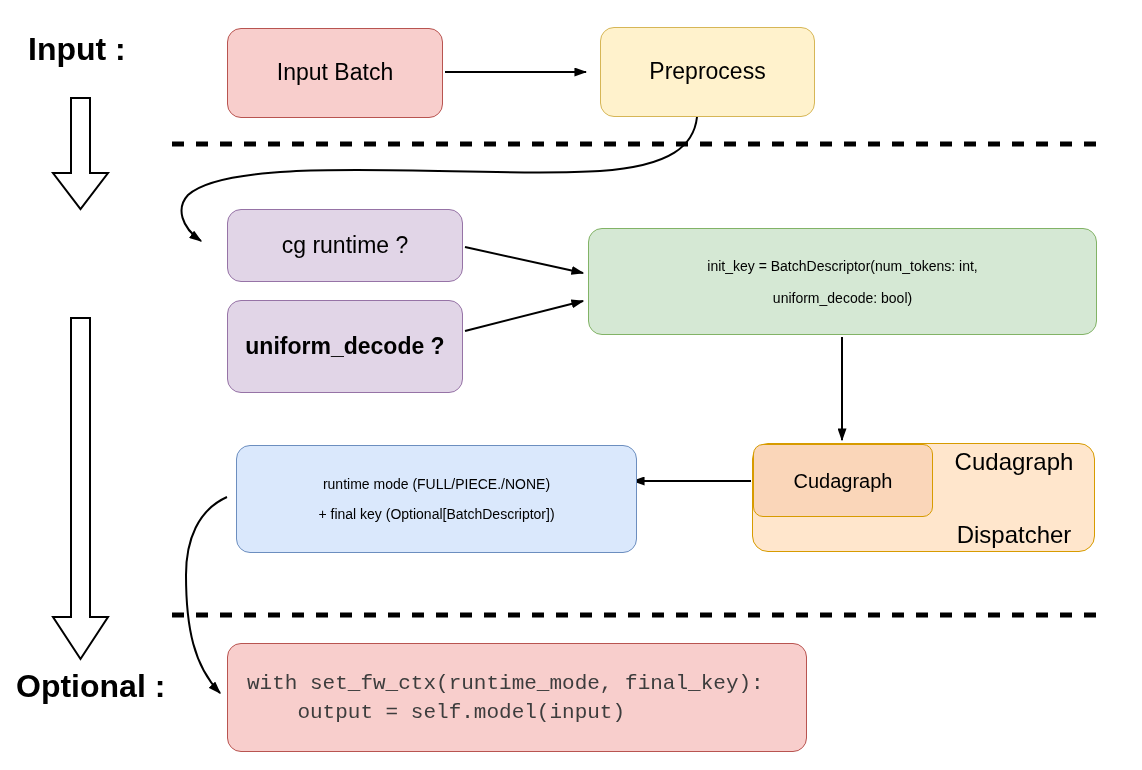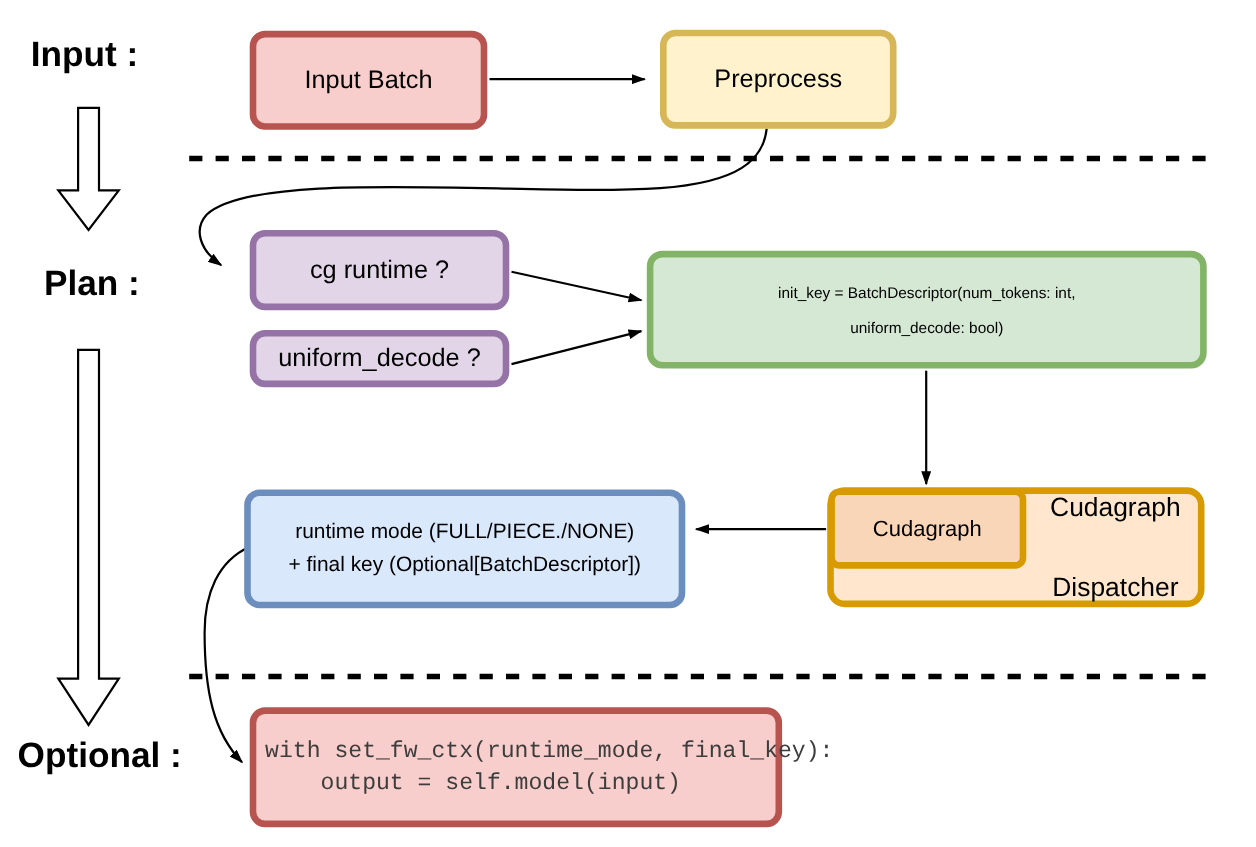--- a/index.html
+++ b/index.html
@@ -15,50 +15,50 @@
   .section-label{
     position:absolute;
     font-weight:bold;
     font-size:32px;
     color:#000000;
     white-space:nowrap;
   }
   .box{
     position:absolute;
     box-sizing:border-box;
-    border:6px solid #0f766e;
+    border:1px solid #0f766e;
     border-radius:14px;
     display:flex;
     flex-direction:column;
     align-items:center;
     justify-content:center;
     text-align:center;
     color:#000;
     line-height:1.3;
   }
   .box span{display:block;}
   #input-batch{left:227px;top:28px;width:216px;height:90px;background:#F8CECC;border-color:#B85450;font-size:23px;}
   #preprocess{left:590px;top:27px;width:215px;height:90px;background:#FFF2CC;border-color:#D6B656;font-size:23px;margin-left:10px;}
   #cg-padding{left:227px;top:209px;width:236px;height:73px;background:#E1D5E7;border-color:#9673A6;font-size:23px;}
-  #uniform-decode{left:227px;top:300px;width:236px;height:52px;background:#E1D5E7;border-color:#9673A6;font-size:23px;}
+  #uniform-decode{left:227px;top:300px;width:236px;height:93px;background:#E1D5E7;border-color:#9673A6;font-size:23px;font-weight:bold;}
   #init-key{left:588px;top:228px;width:509px;height:107px;background:#D5E8D4;border-color:#82B366;font-size:14px;line-height:32px;text-align:center;}
   #cudagraph-dispatcher{left:752px;top:443px;width:343px;height:109px;background:#FFE6CC;border-color:#D79B00;border-radius:16px;}
   #dispatch{left:753px;top:444px;width:180px;height:73px;background:#FAD6B9;border-color:#D79B00;border-radius:10px;font-size:20px;}
   #cudagraph-label{
     position:absolute;left:933px;top:443px;width:162px;height:109px;
     display:flex;flex-direction:column;align-items:center;justify-content:center;
     font-size:24px;line-height:33px;color:#000;text-align:center;gap:40px;
   }
-  #runtime-mode{left:222px;top:445px;width:401px;height:108px;background:#DAE8FC;border-color:#6C8EBF;font-size:19px;line-height:30px;}
+  #runtime-mode{left:236px;top:445px;width:401px;height:108px;background:#DAE8FC;border-color:#6C8EBF;font-size:14px;line-height:30px;}
   #execute-code{
-    left:227px;top:643px;width:484px;height:109px;
+    left:227px;top:643px;width:580px;height:109px;
     background:#F8CECC;border-color:#B85450;
     font-family:"Liberation Mono",monospace;
     font-size:21px;line-height:29px;color:#3d3d3d;
-    align-items:flex-start;text-align:left;padding-left:8px;
+    align-items:flex-start;text-align:left;padding-left:19px;
   }
   #execute-code span{white-space:pre;}
 </style>
 </head>
 <body>
 
 <div id="canvas">
 
   <svg id="arrow-layer" viewBox="0 0 1142 770" xmlns="http://www.w3.org/2000/svg">
     <defs>
@@ -76,21 +76,20 @@
     <path d="M 445 72 L 586 72" fill="none" stroke="#000" stroke-width="2" marker-end="url(#ah)"></path>
     <path d="M 697 117 C 694 145, 672 166, 600 171 C 480 179, 235 152, 188 195 C 176 208, 181 227, 201 241" fill="none" stroke="#000" stroke-width="2" marker-end="url(#ah)"></path>
     <path d="M 465 247 L 583 273" fill="none" stroke="#000" stroke-width="2" marker-end="url(#ah)"></path>
     <path d="M 465 331 L 583 301" fill="none" stroke="#000" stroke-width="2" marker-end="url(#ah)"></path>
     <path d="M 842 337 L 842 440" fill="none" stroke="#000" stroke-width="2" marker-end="url(#ah)"></path>
     <path d="M 751 481 L 633 481" fill="none" stroke="#000" stroke-width="2" marker-end="url(#ah)"></path>
     <path d="M 227 497 C 198 510, 186 540, 186 575 C 186 628, 194 666, 220 693" fill="none" stroke="#000" stroke-width="2" marker-end="url(#ah)"></path>
   </svg>
 
   <div class="section-label" style="left:28px;top:31px">Input :</div>
-  <div class="section-label" style="left:40px;top:239px">Plan :</div>
   <div class="section-label" style="left:16px;top:668px">Optional :</div>
 
   <div class="box" id="input-batch">
     <span>Input Batch</span>
   </div>
 
   <div class="box" id="preprocess">
     <span>Preprocess</span>
   </div>
 

